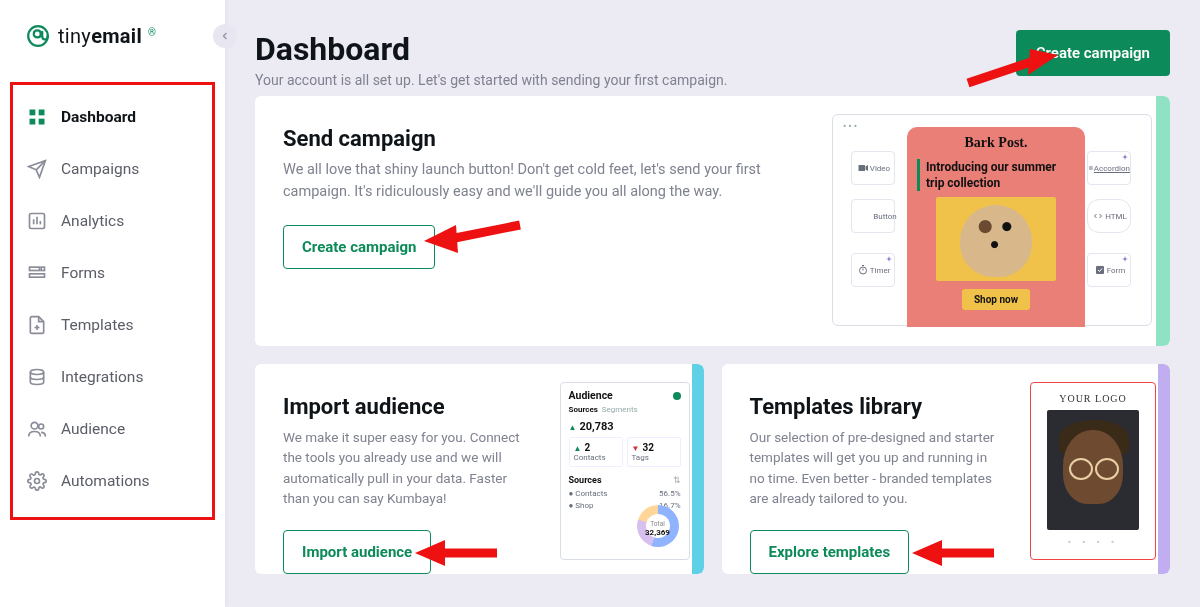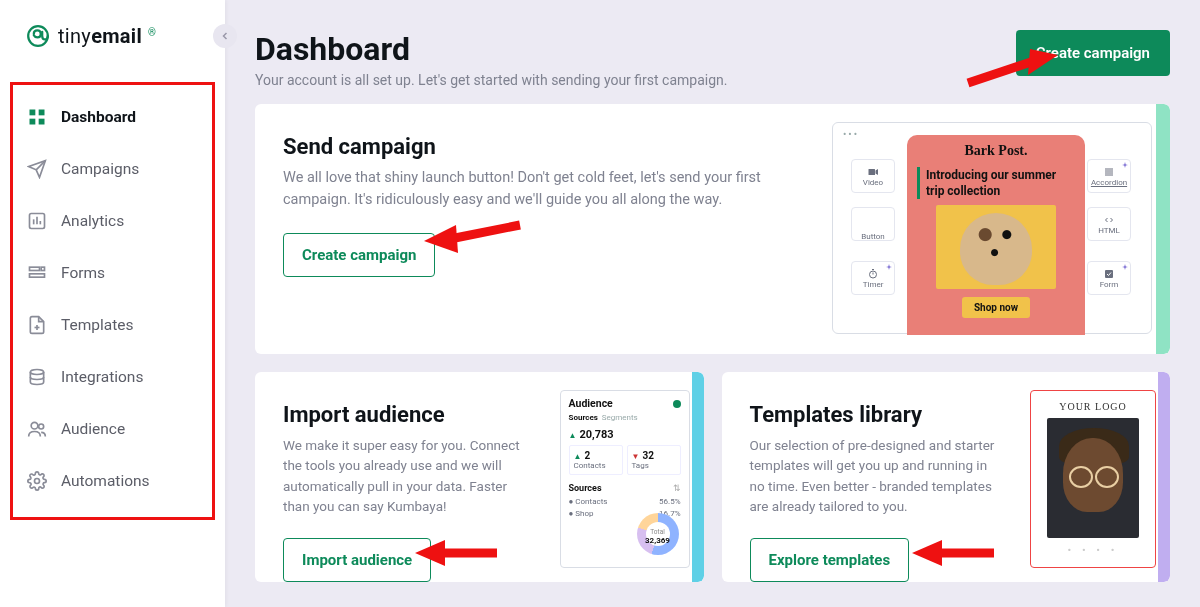--- a/index.html
+++ b/index.html
@@ -19,21 +19,21 @@
 .nav-item.active .nav-icon { color:#0d8a5a; }
 .nav-icon { width:20px; height:20px; color:#8a8c98; flex-shrink:0; }
 
 .main { position:absolute; left:225px; top:0; right:0; bottom:0; padding:30px 30px 0 30px; }
 .header { display:flex; justify-content:space-between; align-items:flex-start; }
 .title { font-size:32px; font-weight:700; color:#0f1419; }
 .subtitle { font-size:14px; color:#7f8290; margin-top:4px; }
 .primary-btn { background:#0d8a5a; color:#fff; border:none; padding:14px 20px; font-size:15px; font-weight:600; border-radius:4px; cursor:pointer; }
 
 .card { background:#fff; border-radius:6px; padding:30px 28px; position:relative; overflow:hidden; }
-.row1 { margin-top:16px; display:flex;justify-content:flex-end; }
+.row1 { margin-top:8px; display:flex;justify-content:flex-end; }
 .card1 { width:100%; height:250px; display:flex; }
 .card1-left { width:520px; }
 .card-title { font-size:22px; font-weight:700; color:#0f1419; margin-bottom:8px; }
 .card-desc { font-size:14.5px; color:#7f8290; line-height:1.5; max-width:480px; }
 .outline-btn { margin-top:22px; border:1.5px solid #0d8a5a; color:#0d8a5a; background:#fff; padding:12px 18px; font-size:15px; font-weight:700; border-radius:4px; cursor:pointer; }
 
 .row2 { margin-top:18px; display:flex; gap:18px;align-items:flex-end; }
 .card2, .card3 { flex:1; height:210px; display:flex; }
 .card2-left, .card3-left { flex:1; }
 .card2 .card-desc, .card3 .card-desc { max-width:250px; font-size:13.5px; }
@@ -41,28 +41,28 @@
 
 .preview1 { position:absolute; right:18px; top:18px; width:320px; height:212px; border:1px solid #d9dde5; border-radius:6px; background:#fff; }
 .accent1 { position:absolute; right:0; top:0; bottom:0; width:14px; background:#8fe3c4; border-top-right-radius:6px; border-bottom-right-radius:6px; }
 .preview1 .dots { position:absolute; top:6px; left:10px; font-size:10px; color:#9aa; letter-spacing:2px; }
 .preview1 .phone { position:absolute; top:12px; left:74px; width:178px; height:200px; background:#e97f77; border-radius:10px 10px 0 0; overflow:hidden; }
 .phone .head { text-align:center; font-family:Georgia,serif; font-weight:700; font-size:14px; color:#111; margin-top:8px; }
 .phone .intro { margin:8px 10px 6px 10px; font-size:12px; font-weight:700; color:#111; line-height:1.35; border-left:3px solid #0d8a5a; padding-left:6px; }
 .phone .img { margin:0 auto; width:120px; height:84px; background:#f1c24a; border-radius:2px; position:relative; overflow:hidden; }
 .phone .dog { position:absolute; width:72px; height:72px; background:radial-gradient(circle at 35% 30%, #6a4a30 6px, transparent 7px), radial-gradient(circle at 65% 30%, #111 4px, transparent 5px), radial-gradient(circle at 48% 55%, #111 3px, transparent 4px), #d8b88b; border-radius:50% 50% 46% 46%; left:24px; top:8px; }
 .phone .shop { display:block; margin:8px auto 0; background:#f1c24a; color:#111; border:none; font-size:10px; font-weight:700; padding:5px 12px; border-radius:3px; }
-.chip { position:absolute; width:44px; height:34px; background:#fff; border:1px solid #e4e6ef; border-radius:4px; display:flex; flex-direction:column; align-items:center; justify-content:center; font-size:8px; color:#6a6f7e; }
+.chip { position:absolute; width:44px; height:34px; background:#fff; border:1px solid #e4e6ef; border-radius:4px; display:flex; flex-direction:row; align-items:center; justify-content:center; font-size:8px; color:#6a6f7e; }
 .chip .dot { position:absolute; top:2px; right:2px; width:6px; height:6px; color:#6a5acd; }
 .chip svg.ci { width:14px; height:12px; color:#6a6f7e; }
 .chip.video { top:36px; left:18px; }
 .chip.button { top:84px; left:18px;gap:24px; }
 .chip.timer { top:138px; left:18px; }
 .chip.accord { top:36px; right:20px;text-decoration:underline; }
-.chip.html { top:84px; right:20px; }
+.chip.html { top:84px; right:20px;border-radius:12px; }
 .chip.form { top:138px; right:20px; }
 
 .preview2 { position:absolute; right:14px; top:18px; width:130px; height:178px; border:1px solid #d9dde5; border-radius:4px; background:#fff; font-size:9px; color:#6a6f7e; padding:6px 8px; }
 .accent2 { position:absolute; right:0; top:0; bottom:0; width:12px; background:#5fd0e6; border-top-right-radius:6px; border-bottom-right-radius:6px; }
 .preview2 .t { font-weight:700; font-size:10.5px; color:#111; display:flex; justify-content:space-between; align-items:center; }
 .preview2 .green-dot { width:8px; height:8px; background:#0d8a5a; border-radius:50%; }
 .preview2 .tabs { font-size:8px; color:#9aa; margin-top:3px; }
 .preview2 .tabs b { color:#111; }
 .preview2 .big { font-size:11px; font-weight:700; color:#111; margin:6px 0 4px; }
 .preview2 .tri { color:#0d8a5a; font-size:8px; margin-right:3px; }

